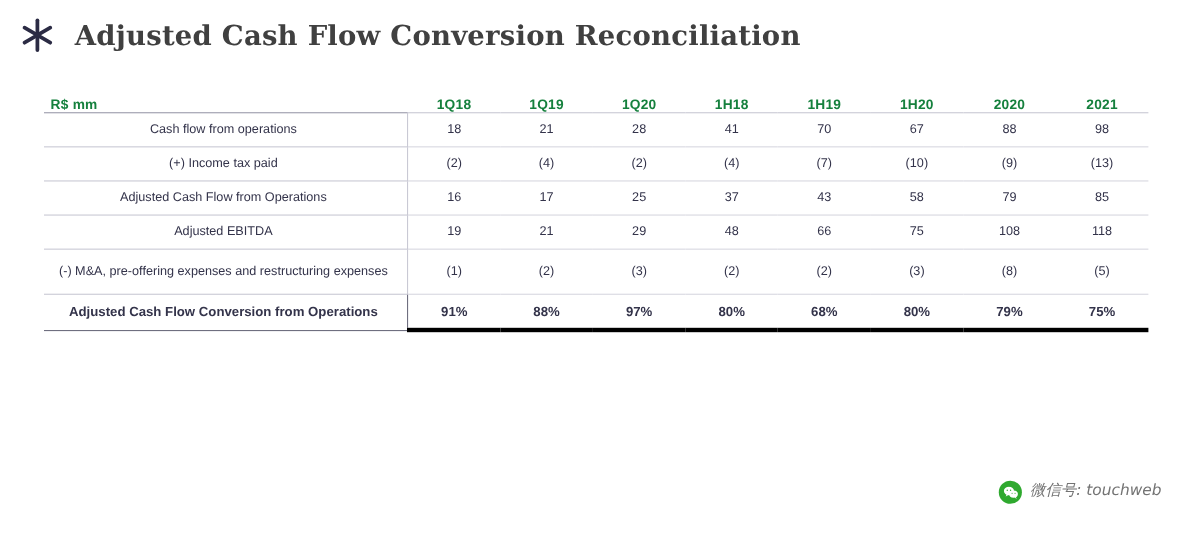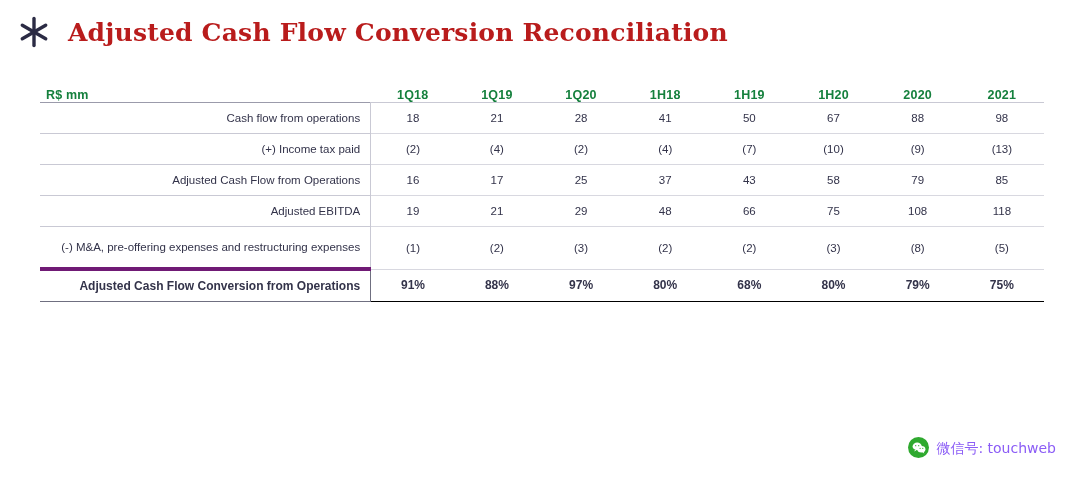--- a/index.html
+++ b/index.html
@@ -34,21 +34,21 @@
     color: #2b2b44;
     margin-right: 14px;
   }
   .asterisk-mark svg { display: block; }
 
   .slide-title {
     font-family: "DejaVu Serif", serif;
     font-size: 25px;
     font-weight: 700;
     letter-spacing: 0.2px;
-    color: #b91c1c;
+    color: #404040;
     white-space: nowrap;
   }
 
   
   .table-wrap {
     position: absolute;
     left: 40px;
     top: 88px;
     width: 1004px;
   }
@@ -83,59 +83,60 @@
   tbody tr { }
   tbody td {
     font-size: 11.5px;
     color: #33334a;
     height: 30px;
     text-align: center;
     border-top: 1px solid #d8d8e0;
     border-bottom: 1px solid #d8d8e0;
   }
   tbody td.rowlabel {
-    text-align: right;
+    text-align: center;
     padding-left: 6px;
     padding-right: 10px;
     font-size: 11.5px;
     line-height: 1.25;
     border-top: 1px solid #c9c9d4;
     border-bottom: 1px solid #c9c9d4;
     border-right: 1px solid #c9c9d4;
     margin-top: 44px;
   }
   tbody tr.tall td { height: 40px; }
 
   tbody tr.total td {
     font-weight: 700;
     font-size: 12px;
     border-top: 1px solid #9b9bab;
-    border-bottom: 1px solid #000000;
+    border-bottom: 4px solid #000000;
   }
   tbody tr.total td.rowlabel {
-    border-top: 4px solid #701a75;
+    border-top: 1px solid #701a75;
     border-bottom: 1px solid #6f6f80;
     border-right: 1px solid #6f6f80;
   }
 
   
   tbody tr:first-child td.rowlabel { border-top: 1px solid #9b9bab; }
   tbody tr:first-child td { border-top: 1px solid #c9c9d4; }
 
   
   .watermark {
     position: absolute;
     right: 24px;
     bottom: 34px;
     display: flex;
-    align-items: flex-end;
+    align-items: flex-start;
     gap: 7px;
     font-size: 14px;
-    color: #8b5cf6;
+    color: #737373;
     font-family: "DejaVu Sans", sans-serif;
+    font-style: italic;
   }
   .wm-badge {
     width: 21px;
     height: 21px;
     border-radius: 50%;
     background: #2fa92f;
     display: flex;
     align-items: center;
     justify-content: center;
   }
@@ -183,21 +184,21 @@
         <th>2021</th>
       </tr>
     </thead>
     <tbody>
       <tr>
         <td class="rowlabel">Cash flow from operations</td>
         <td>18</td>
         <td>21</td>
         <td>28</td>
         <td>41</td>
-        <td>50</td>
+        <td>70</td>
         <td>67</td>
         <td>88</td>
         <td>98</td>
       </tr>
       <tr>
         <td class="rowlabel">(+) Income tax paid</td>
         <td>(2)</td>
         <td>(4)</td>
         <td>(2)</td>
         <td>(4)</td>

